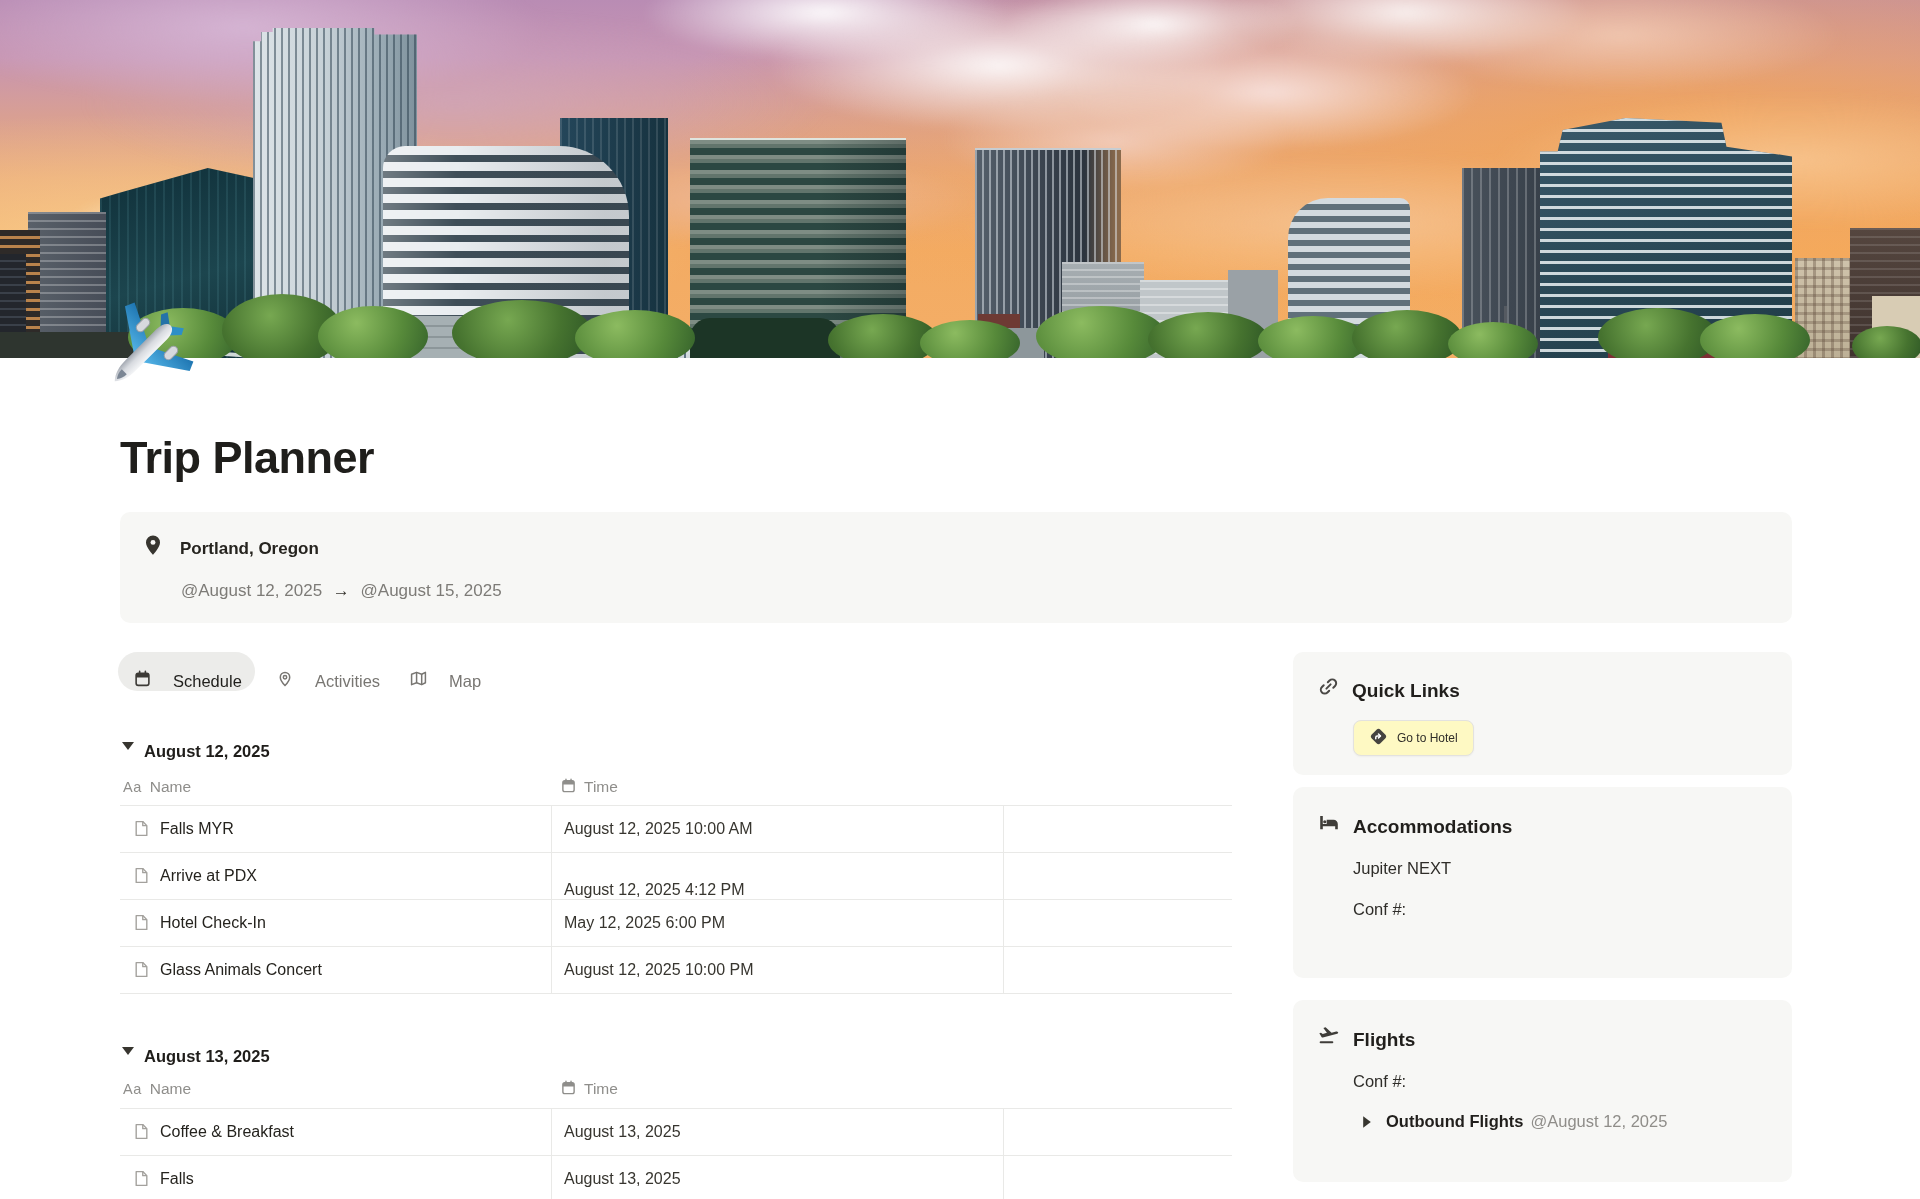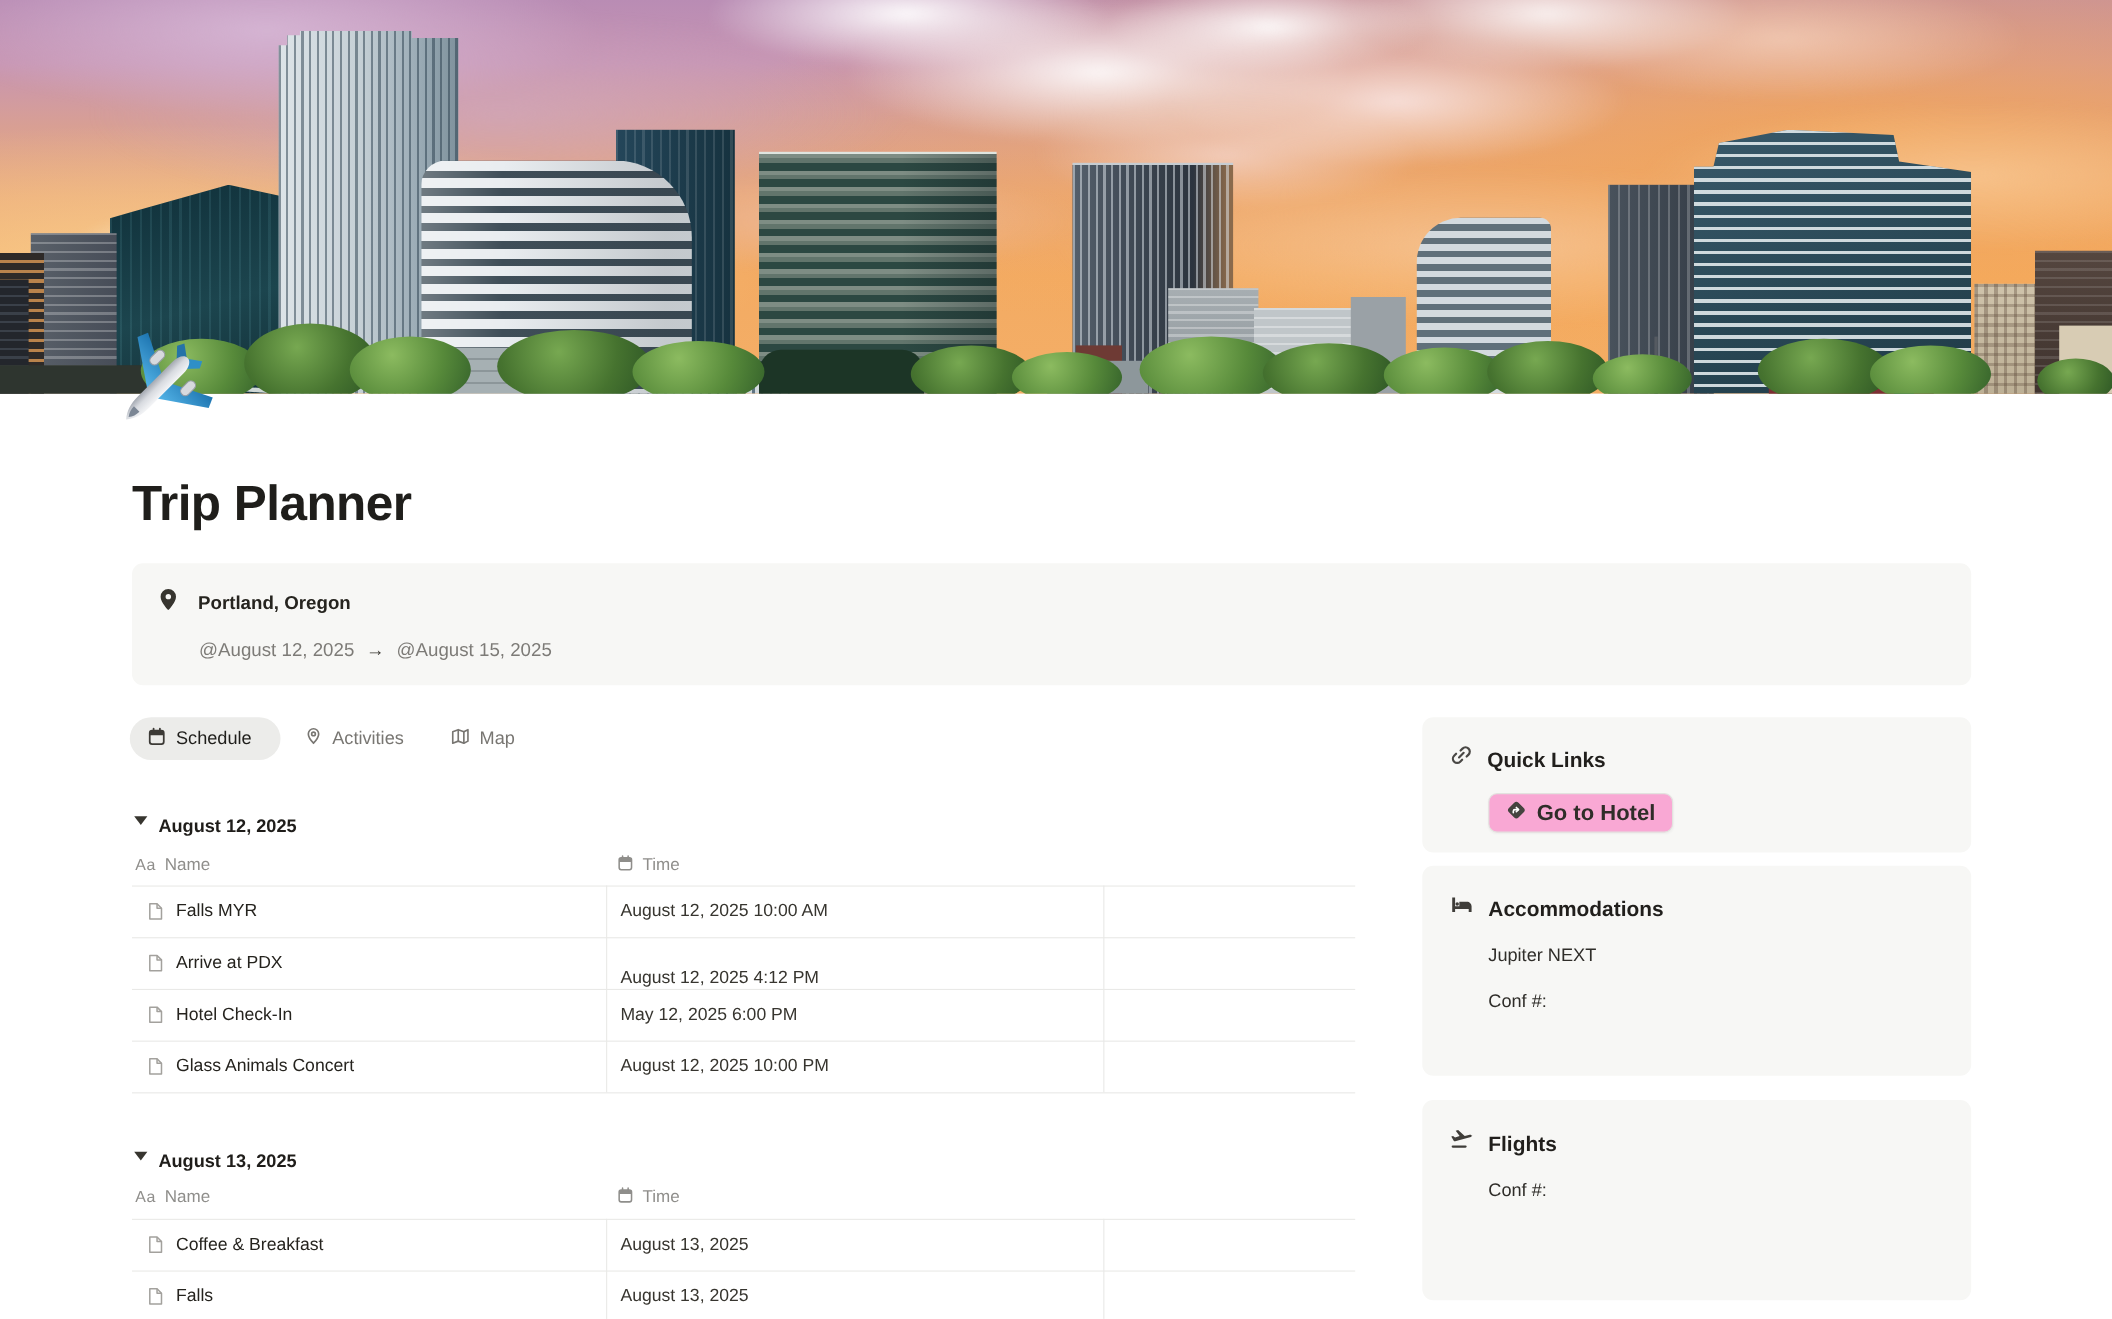--- a/index.html
+++ b/index.html
@@ -103,21 +103,21 @@
     letter-spacing:-.5px; color:#1f1e1b; line-height:56px; }
 
   .callout { position:absolute; left:120px; top:512px; width:1672px; height:111px;
     background:#f7f7f5; border-radius:10px; }
   .callout .pin { position:absolute; left:22px; top:22px; }
   .callout .loc { position:absolute; left:60px; top:24px; font-size:17px; font-weight:700; color:#26241f; line-height:26px; }
   .callout .dates { position:absolute; left:61px; top:66px; font-size:17px; line-height:26px; color:#7d7b77; }
   .callout .dates .arrow { color:#37352f; padding:0 6px; }
 
   .tabbar { position:absolute; left:0; top:652px; width:1920px; height:39px; }
-  .tab { position:absolute; display:flex; align-items:center; height:39px; gap:9px;
+  .tab { position:absolute; display:flex; align-items:flex-end; height:39px; gap:22px;
     font-size:16.5px; color:#787672; }
   .tab.active { left:118px; width:137px; background:#ececea; border-radius:20px; padding-left:16px;
     color:#1f1e1b; font-weight:500; }
 
   .ghead { position:absolute; display:flex; align-items:flex-start; gap:10px; height:26px;
     font-size:16.5px; font-weight:700; color:#1f1d1a;margin-top:22px; }
   .tri-down { width:0; height:0; border-left:6px solid transparent; border-right:6px solid transparent;
     border-top:8px solid #37352f; }
   .tri-right { width:0; height:0; border-top:6px solid transparent; border-bottom:6px solid transparent;
     border-left:8px solid #37352f; }
@@ -136,22 +136,22 @@
   .card { position:absolute; left:1293px; width:499px; background:#f7f7f5; border-radius:10px;
     padding:24px 24px 0 25px; }
   .card-title { display:flex; align-items:flex-end; gap:13px; line-height:28px;
     font-size:19px; font-weight:700; color:#211f1c; }
   .card-item { margin:14px 0 0 35px; font-size:16.5px; line-height:27px; color:#2f2d29; }
   .toggle-row { display:flex; align-items:center; margin:13px 0 0 35px; font-size:16.5px; line-height:27px; }
   .toggle-row .tri-right { margin:0 15px 0 10px; transform:scale(.95); }
   .bold-lbl { font-weight:700; color:#211f1c; }
   .gray-date { color:#8f8d89; margin-left:7px; }
   .hotel-btn { display:inline-flex; align-items:center; gap:9px; margin:15px 0 0 35px;
-    height:36px; padding:0 15px; background:#f9a8d4; border:1px solid #e3e2df; border-radius:8px;
-    font-size:20px; font-weight:700; color:#2f2d29; box-shadow:0 1px 2px rgba(0,0,0,.04); cursor:pointer; }
+    height:36px; padding:0 15px; background:#fef9c3; border:1px solid #e3e2df; border-radius:8px;
+    font-size:12px; font-weight:400; color:#2f2d29; box-shadow:0 1px 2px rgba(0,0,0,.04); cursor:pointer; }
 </style>
 </head>
 <body>
 
 <div class="canvas">
 
   <div class="cover">
     <div class="sky"></div>
     <div class="clouds"></div>
     <div class="skyline">
@@ -437,15 +437,20 @@
     <div class="card-title">
       <span>
         <svg width="22" height="22" viewBox="0 0 18 18">
           <path d="M2.2 15h9.5" stroke="#3f3d39" stroke-width="1.7" stroke-linecap="round"></path>
           <path d="M16.6 7.3c-.2-.8-1-1.3-1.8-1.1l-3.7 1-4.9-4.5-1.8.5 2.9 4-3.4 1-1.5-1.1-1.3.4 1.8 3.1c.2.4.7.6 1.1.5l11.7-3.2c.6-.2 1-.9.9-1.6z" fill="#3f3d39"></path>
         </svg>
       </span>
       <span>Flights</span>
     </div>
     <div class="card-item">Conf #:</div>
+    <div class="toggle-row">
+      <span class="tri-right"></span>
+      <span class="bold-lbl">Outbound Flights</span>
+      <span class="gray-date">@August 12, 2025</span>
+    </div>
   </div>
 
 </div>
 
 </body></html>

